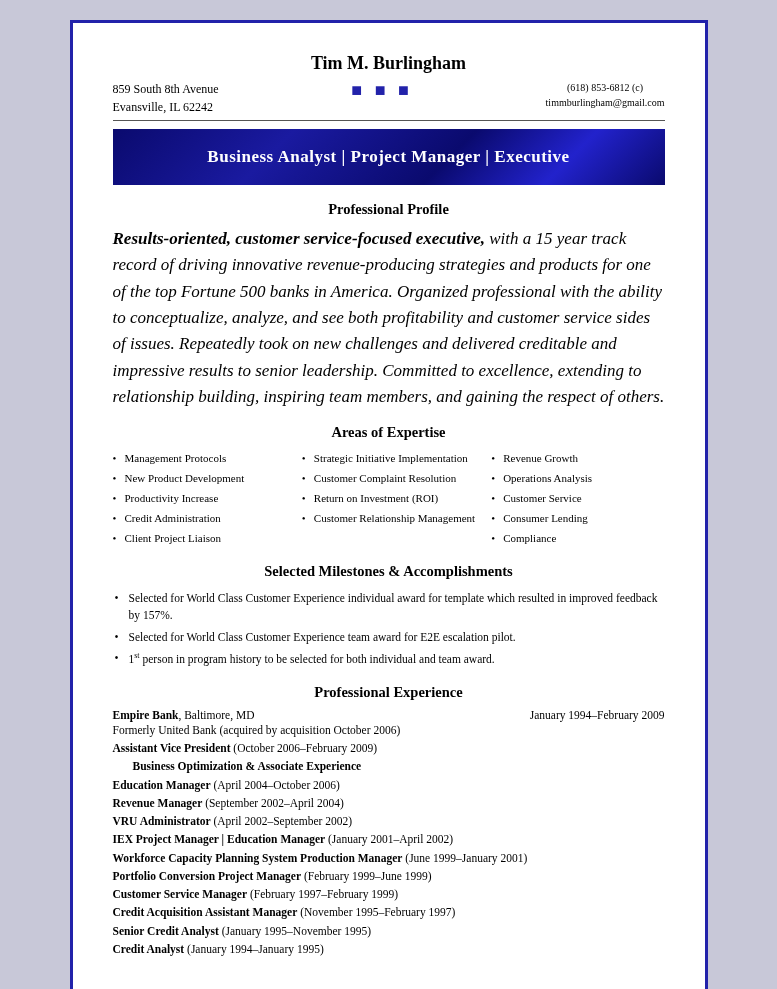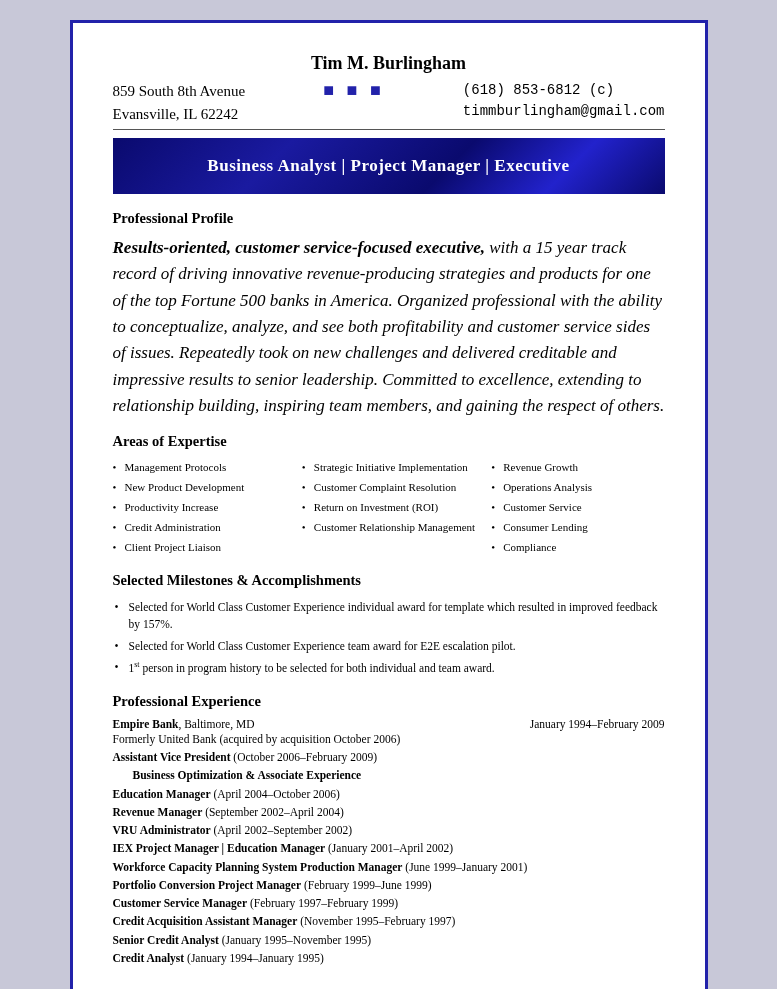--- a/index.html
+++ b/index.html
@@ -27,30 +27,29 @@
       color: #000;
       margin-bottom: 6px;
     }
     .header-contact {
       display: flex;
       justify-content: space-between;
       align-items: flex-start;
       margin-bottom: 4px;
     }
     .header-contact-left {
-      font-size: 15px;
+      font-size: 12px;
       color: #000;
       line-height: 1.5;
     }
     .header-contact-right {
-      font-size: 14px;
-      color: #000;
-      text-align: left;
-      line-height: 1.5;
-      font-family: Liberation Mono, monospace;
+      font-size: 10px;
+      color: #000;
+      text-align: center;
+      line-height: 1.5;
     }
     .header-dots {
       text-align: center;
       margin-bottom: 2px;
     }
     .blue-dots {
       display: inline-block;
       font-size: 18px;
       color: #2222aa;
       letter-spacing: 4px;
@@ -64,21 +63,21 @@
       background: linear-gradient(135deg, #0a0a6e 0%, #1a1aa0 30%, #0a0a6e 60%, #2222cc 80%, #0a0a6e 100%);
       color: #fff;
       text-align: center;
       padding: 18px 0;
       font-size: 17px;
       font-weight: bold;
       margin-bottom: 16px;
       letter-spacing: 0.5px;
     }
     .section-title {
-      text-align: left;
+      text-align: center;
       font-size: 14.5px;
       font-weight: bold;
       color: #000;
       margin-bottom: 8px;
       margin-top: 14px;
     }
     .profile-text {
       font-size: 17px;
       line-height: 1.55;
       color: #000;

